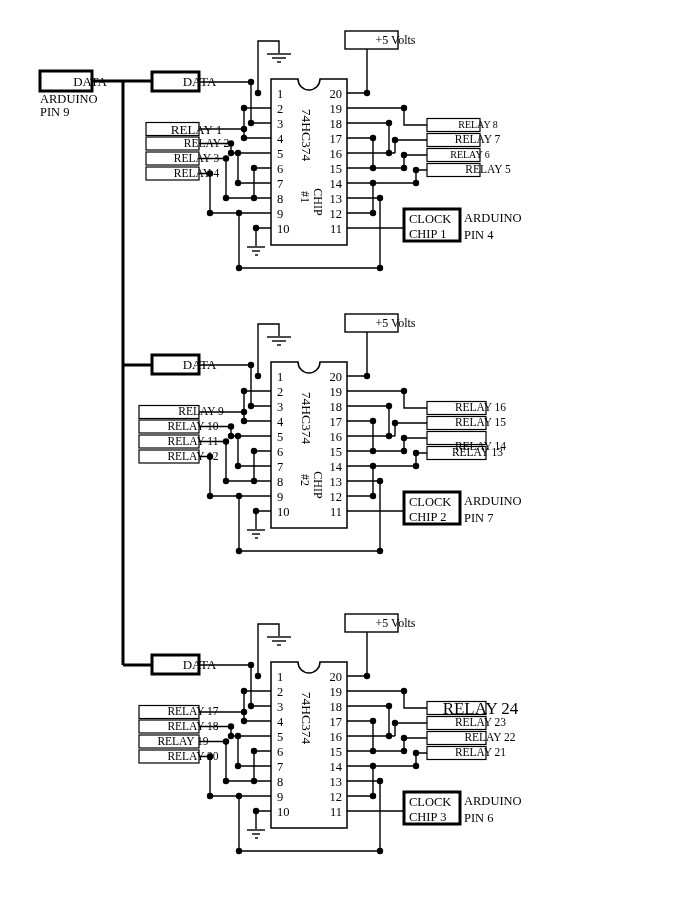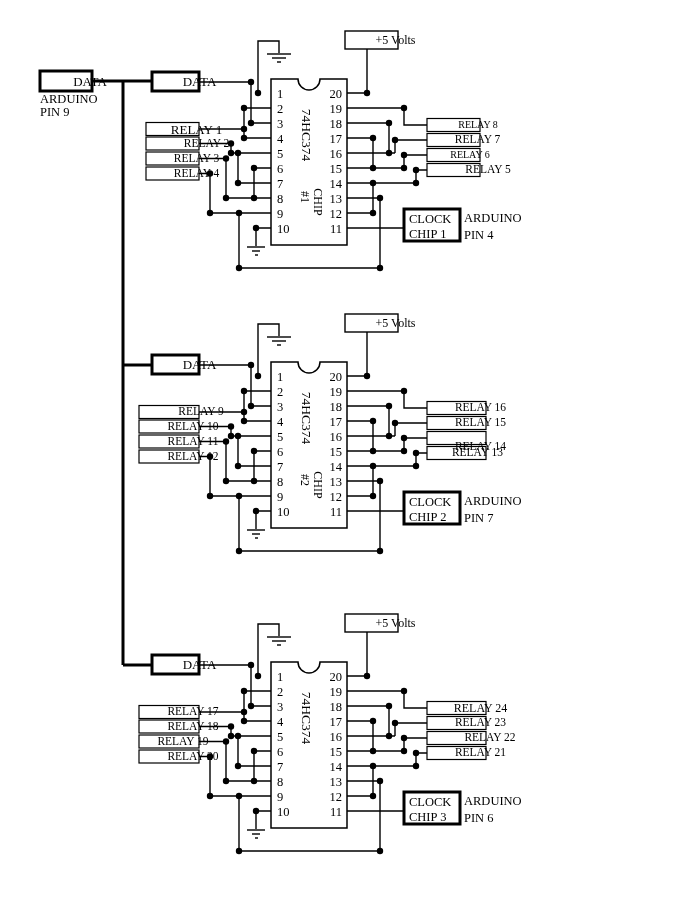--- a/index.html
+++ b/index.html
@@ -380,21 +380,21 @@
       <div class="lbl boxlbl" style="left:152px;top:355px;width:47px;height:19px;font-size:13px">DATA</div>
       <div class="lbl boxlbl" style="left:345px;top:314px;width:53px;height:18px;font-size:12px">+5 Volts</div>
       <div class="lbl " style="left:409px;top:496px;font-size:12.5px">CLOCK</div>
       <div class="lbl " style="left:409px;top:511px;font-size:12.5px">CHIP 2</div>
       <div class="lbl " style="left:464px;top:495px;font-size:12.5px">ARDUINO</div>
       <div class="lbl " style="left:464px;top:512px;font-size:12.5px">PIN 7</div>
       <div class="lbl boxlbl" style="left:139px;top:705.5px;width:60px;height:13px;font-size:11.5px">RELAY 17</div>
       <div class="lbl boxlbl" style="left:139px;top:720px;width:60px;height:13px;font-size:11.5px">RELAY 18</div>
       <div class="lbl boxlbl" style="left:139px;top:735px;width:40px;height:13px;font-size:11.5px">RELAY 19</div>
       <div class="lbl boxlbl" style="left:139px;top:750px;width:60px;height:13px;font-size:11.5px">RELAY 20</div>
-      <div class="lbl boxlbl" style="left:427px;top:701.5px;width:59px;height:13px;font-size:12px">RELAY 24</div>
+      <div class="lbl boxlbl" style="left:427px;top:701.5px;width:59px;height:13px;font-size:17px">RELAY 24</div>
       <div class="lbl boxlbl" style="left:427px;top:716.5px;width:59px;height:13px;font-size:11.5px">RELAY 23</div>
       <div class="lbl boxlbl" style="left:427px;top:731.5px;width:78px;height:13px;font-size:11.5px">RELAY 22</div>
       <div class="lbl boxlbl" style="left:427px;top:746.5px;width:59px;height:13px;font-size:11.5px">RELAY 21</div>
       <div class="lbl boxlbl" style="left:152px;top:655px;width:47px;height:19px;font-size:13px">DATA</div>
       <div class="lbl boxlbl" style="left:345px;top:614px;width:53px;height:18px;font-size:12px">+5 Volts</div>
       <div class="lbl " style="left:409px;top:796px;font-size:12.5px">CLOCK</div>
       <div class="lbl " style="left:409px;top:811px;font-size:12.5px">CHIP 3</div>
       <div class="lbl " style="left:464px;top:795px;font-size:12.5px">ARDUINO</div>
       <div class="lbl " style="left:464px;top:812px;font-size:12.5px">PIN 6</div>
       <div class="lbl boxlbl" style="left:40px;top:71px;width:52px;height:20px;font-size:13px">DATA</div>

